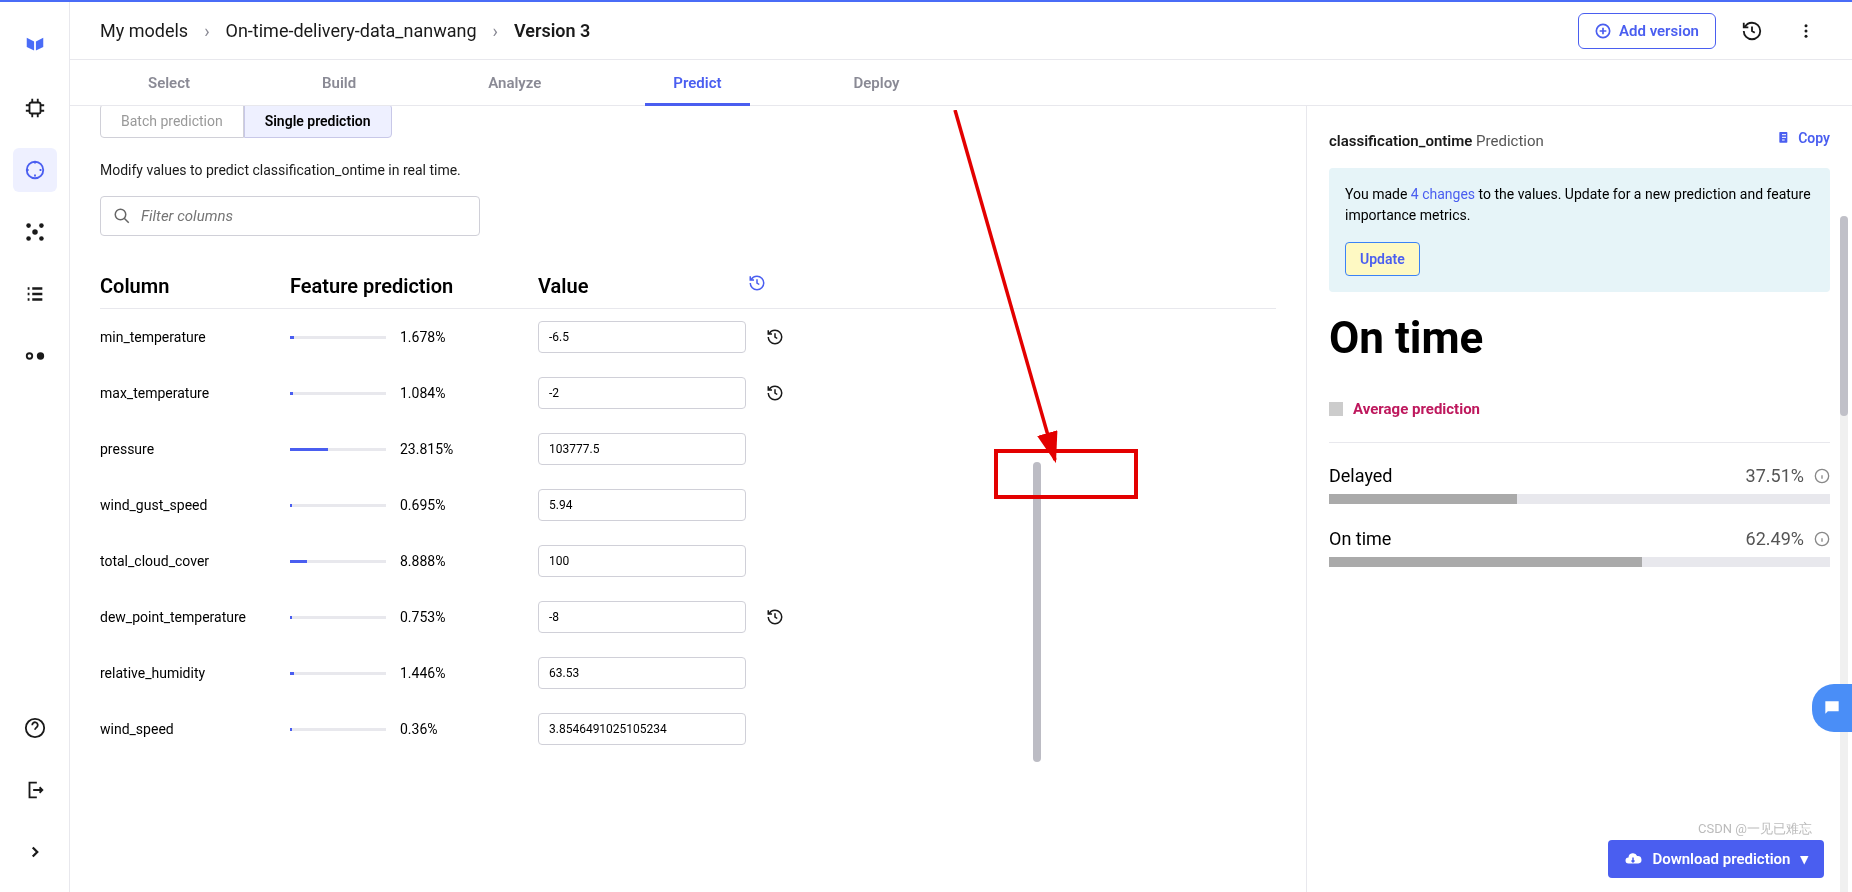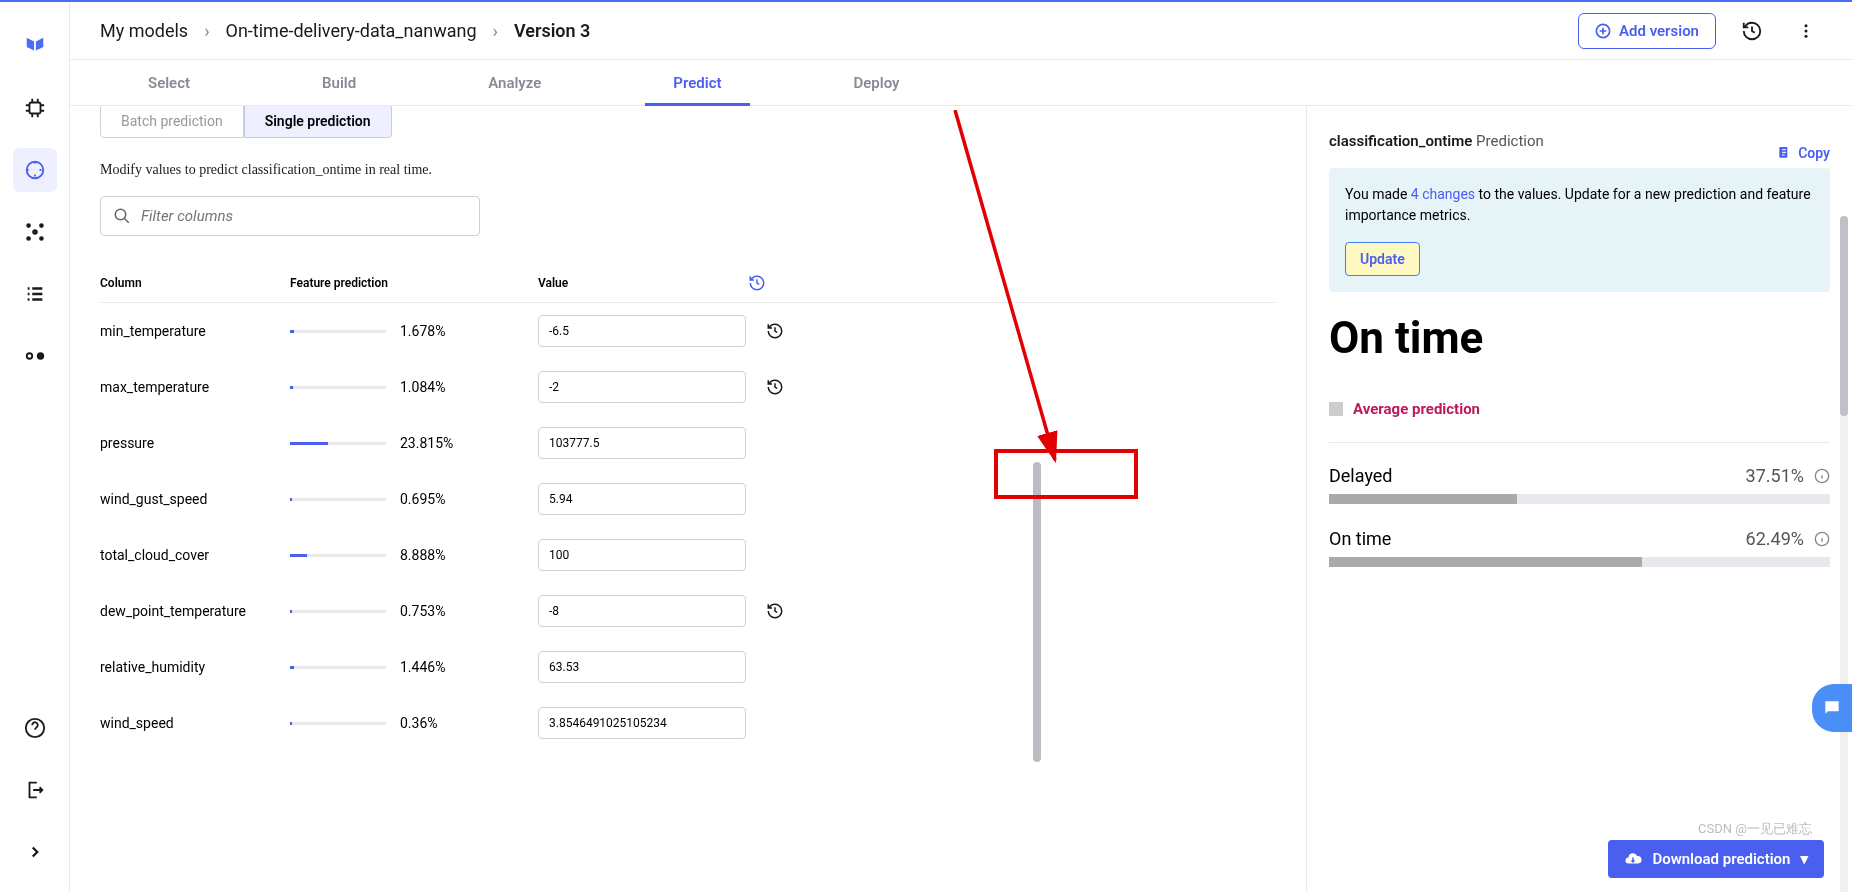--- a/index.html
+++ b/index.html
@@ -30,40 +30,40 @@
 .tab.active::after { content: ''; position: absolute; bottom: -1px; left: 20px; right: 20px; height: 3px; background: #4a5ef0; }
 
 
 .content-scroll { flex: 1; overflow: hidden; position: relative; }
 .content { display: flex; height: 100%; }
 .left-panel { flex: 1; padding: 0 30px; overflow-y: auto; }
 .pred-toggle { display: flex; margin-top: -2px; }
 .pred-toggle-btn { padding: 8px 20px; font-size: 14px; border: 1px solid #d0d0d8; background: #fff; cursor: pointer; }
 .pred-toggle-btn:first-child { border-radius: 4px 0 0 4px; color: #999; }
 .pred-toggle-btn.active { background: #eef0ff; border-color: #c8c8e8; font-weight: 600; border-radius: 0 4px 4px 0; }
-.instruction { font-size: 14px; color: #1a1a1a; margin: 24px 0 18px; font-family: Liberation Serif, serif; }
+.instruction { font-size: 14px; color: #1a1a1a; margin: 24px 0 18px; }
 .filter-box { width: 380px; border: 1px solid #d0d0d8; border-radius: 4px; padding: 10px 12px; display: flex; align-items: center; gap: 10px; margin-bottom: 28px; }
 .filter-box input { border: none; outline: none; font-size: 15px; flex: 1; font-style: italic; color: #666; }
-.table-head { display: flex; align-items: center; padding: 10px 0; border-bottom: 1px solid #e8e8ed; font-size: 12px; font-weight: 600; }
+.table-head { display: flex; align-items: flex-start; padding: 10px 0; border-bottom: 1px solid #e8e8ed; font-size: 20px; font-weight: 600; }
 .col-name { width: 190px; }
 .col-imp { width: 248px; }
 .col-val { width: 210px; }
 .col-hist { width: 40px; text-align: center; color: #4a5ef0; }
 .row { display: flex; align-items: center; padding: 12px 0; font-size: 14px; }
 .row .col-imp { display: flex; align-items: center; gap: 14px; }
 .imp-bar { width: 96px; height: 3px; background: #e8e8ed; position: relative; }
 .imp-fill { position: absolute; left: 0; top: 0; height: 100%; background: #4a5ef0; }
 .row input.val-input { width: 208px; padding: 8px 10px; border: 1px solid #d0d0d8; border-radius: 4px; font-size: 12px; }
 .row .hist-icon-cell { width: 40px; text-align: center; color: #1a1a1a; cursor: pointer; margin-left: 18px; }
 
 
 .right-panel { width: 546px; border-left: 1px solid #e8e8ed; padding: 26px 22px; overflow-y: auto; position: relative; }
 .rp-title { font-size: 15px; color: #555; margin-bottom: 18px; }
 .rp-title strong { color: #1a1a1a; font-weight: 600; }
-.rp-copy { position: absolute; right: 22px; top: 39px; color: #4a5ef0; font-weight: 600; font-size: 14px; display: flex; align-items: center; gap: 6px; cursor: pointer; }
+.rp-copy { position: absolute; right: 22px; top: 24px; color: #4a5ef0; font-weight: 600; font-size: 14px; display: flex; align-items: center; gap: 6px; cursor: pointer; }
 .notice { background: #e6f4f8; padding: 16px; border-radius: 4px; margin-bottom: 20px; font-size: 14px; line-height: 1.5; }
 .notice a { color: #4a5ef0; text-decoration: none; }
 .update-btn { border: 1px solid #3b82f6; background: #fef9c3; color: #4a5ef0; padding: 8px 14px; border-radius: 4px; font-weight: 600; font-size: 14px; margin-top: 16px; cursor: pointer; }
 .update-highlight { position: absolute; border: 4px solid #e30000; width: 144px; height: 50px; left: 994px; top: 449px; pointer-events: none; z-index: 100; }
 .big-result { font-size: 44px; font-weight: 700; margin-bottom: 36px; }
 .avg-row { display: flex; align-items: center; gap: 10px; font-size: 15px; color: #be185d; margin-bottom: 24px; font-weight: bold; }
 .avg-box { width: 14px; height: 14px; background: #ccc; }
 .divider { height: 1px; background: #e8e8ed; margin-bottom: 22px; }
 .pred-row { margin-bottom: 24px; }
 .pred-row-top { display: flex; align-items: flex-end; justify-content: space-between; font-size: 18px; margin-bottom: 8px; gap: 21px; }

